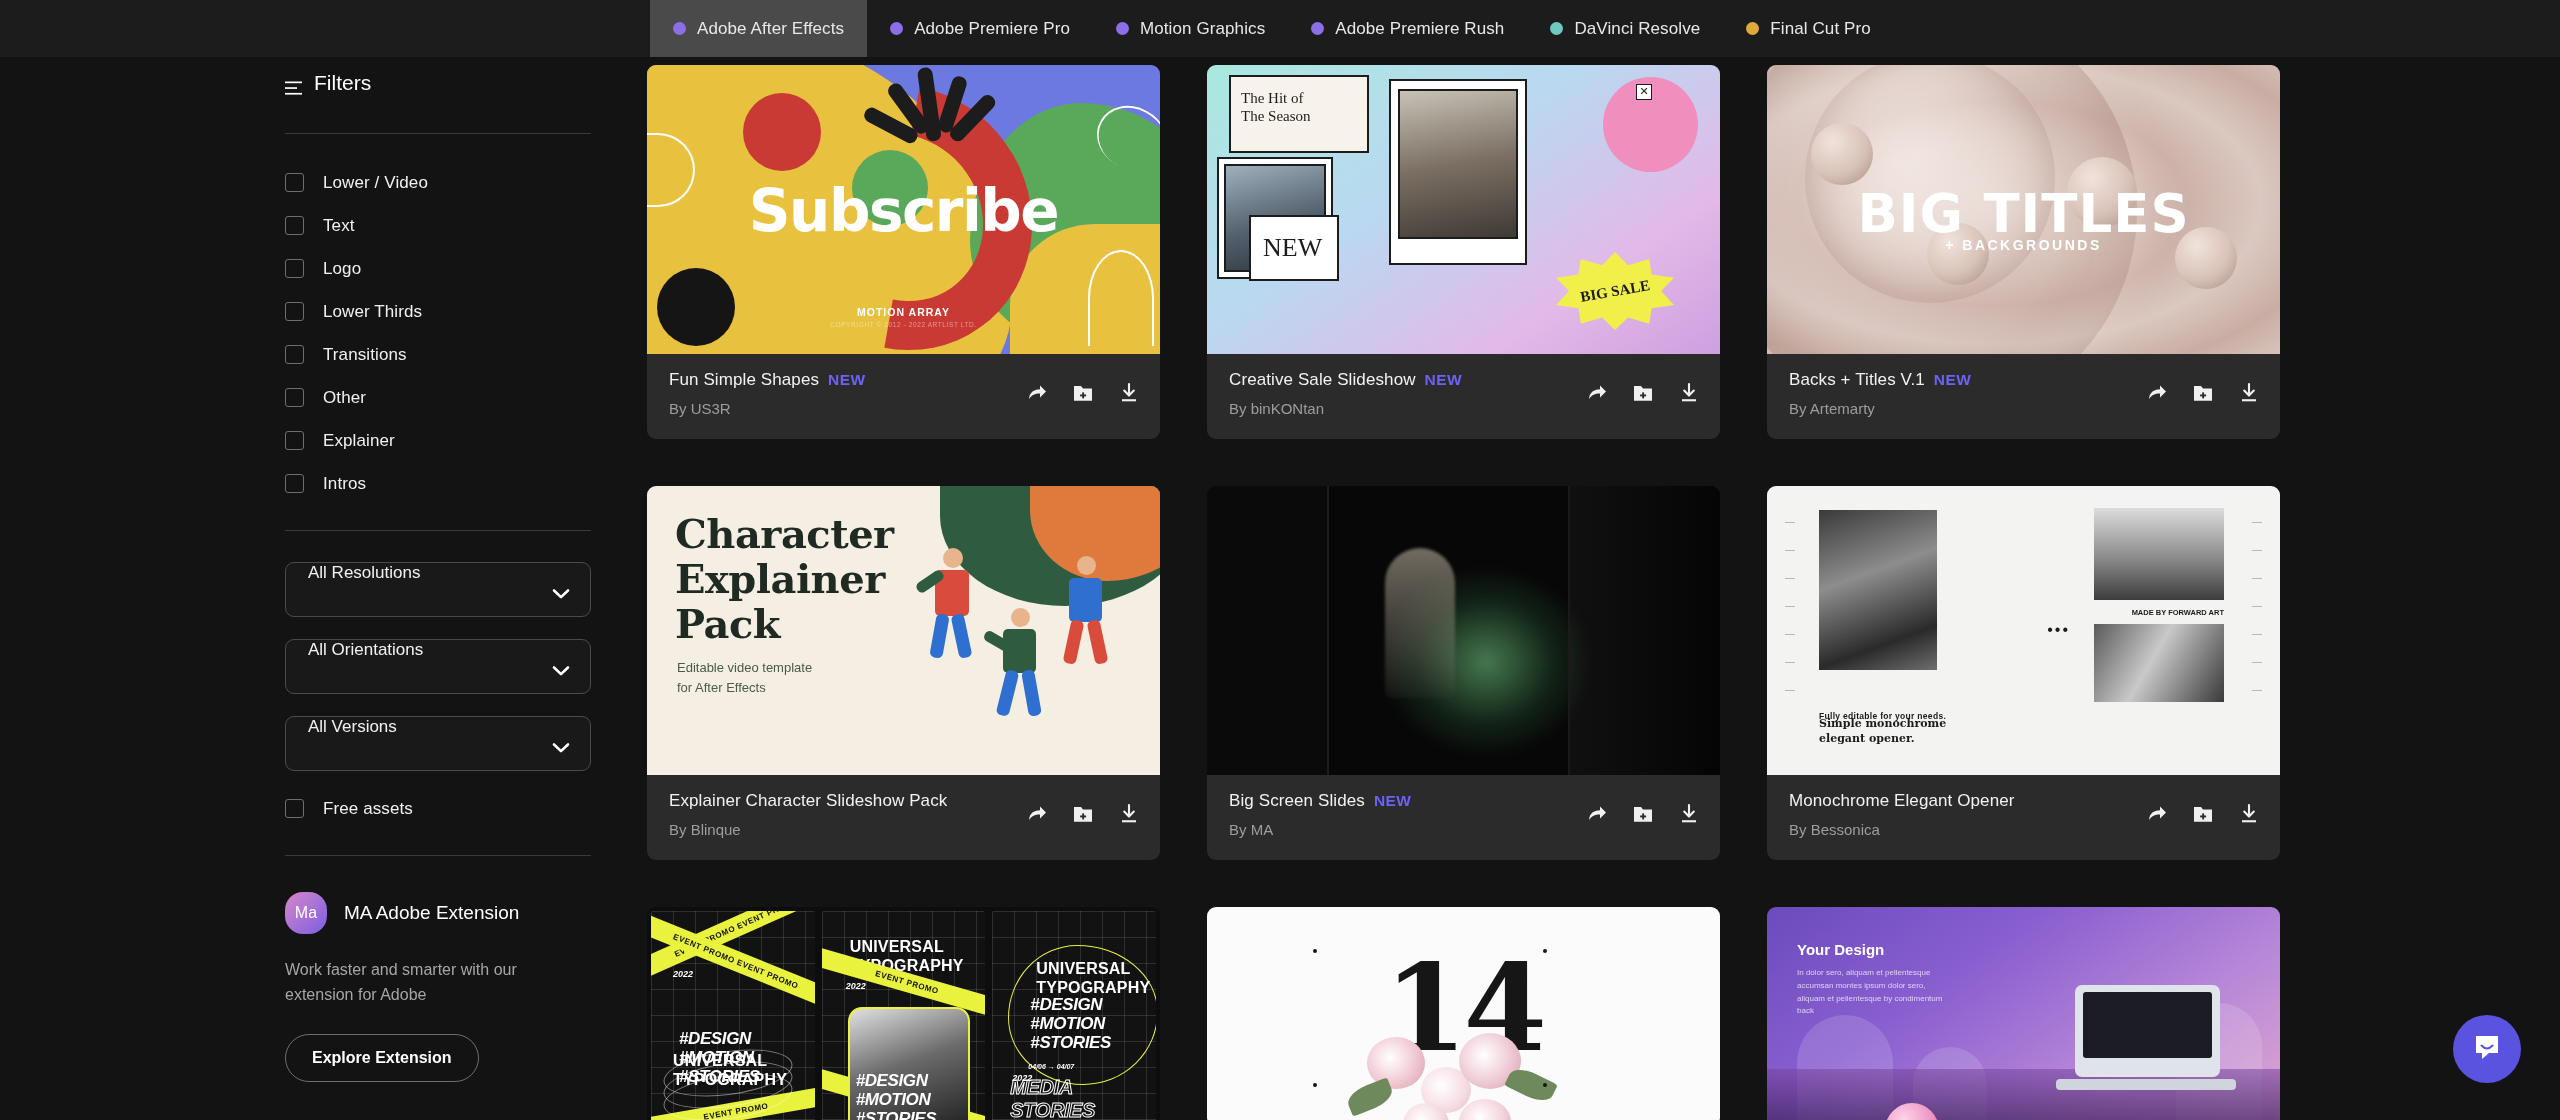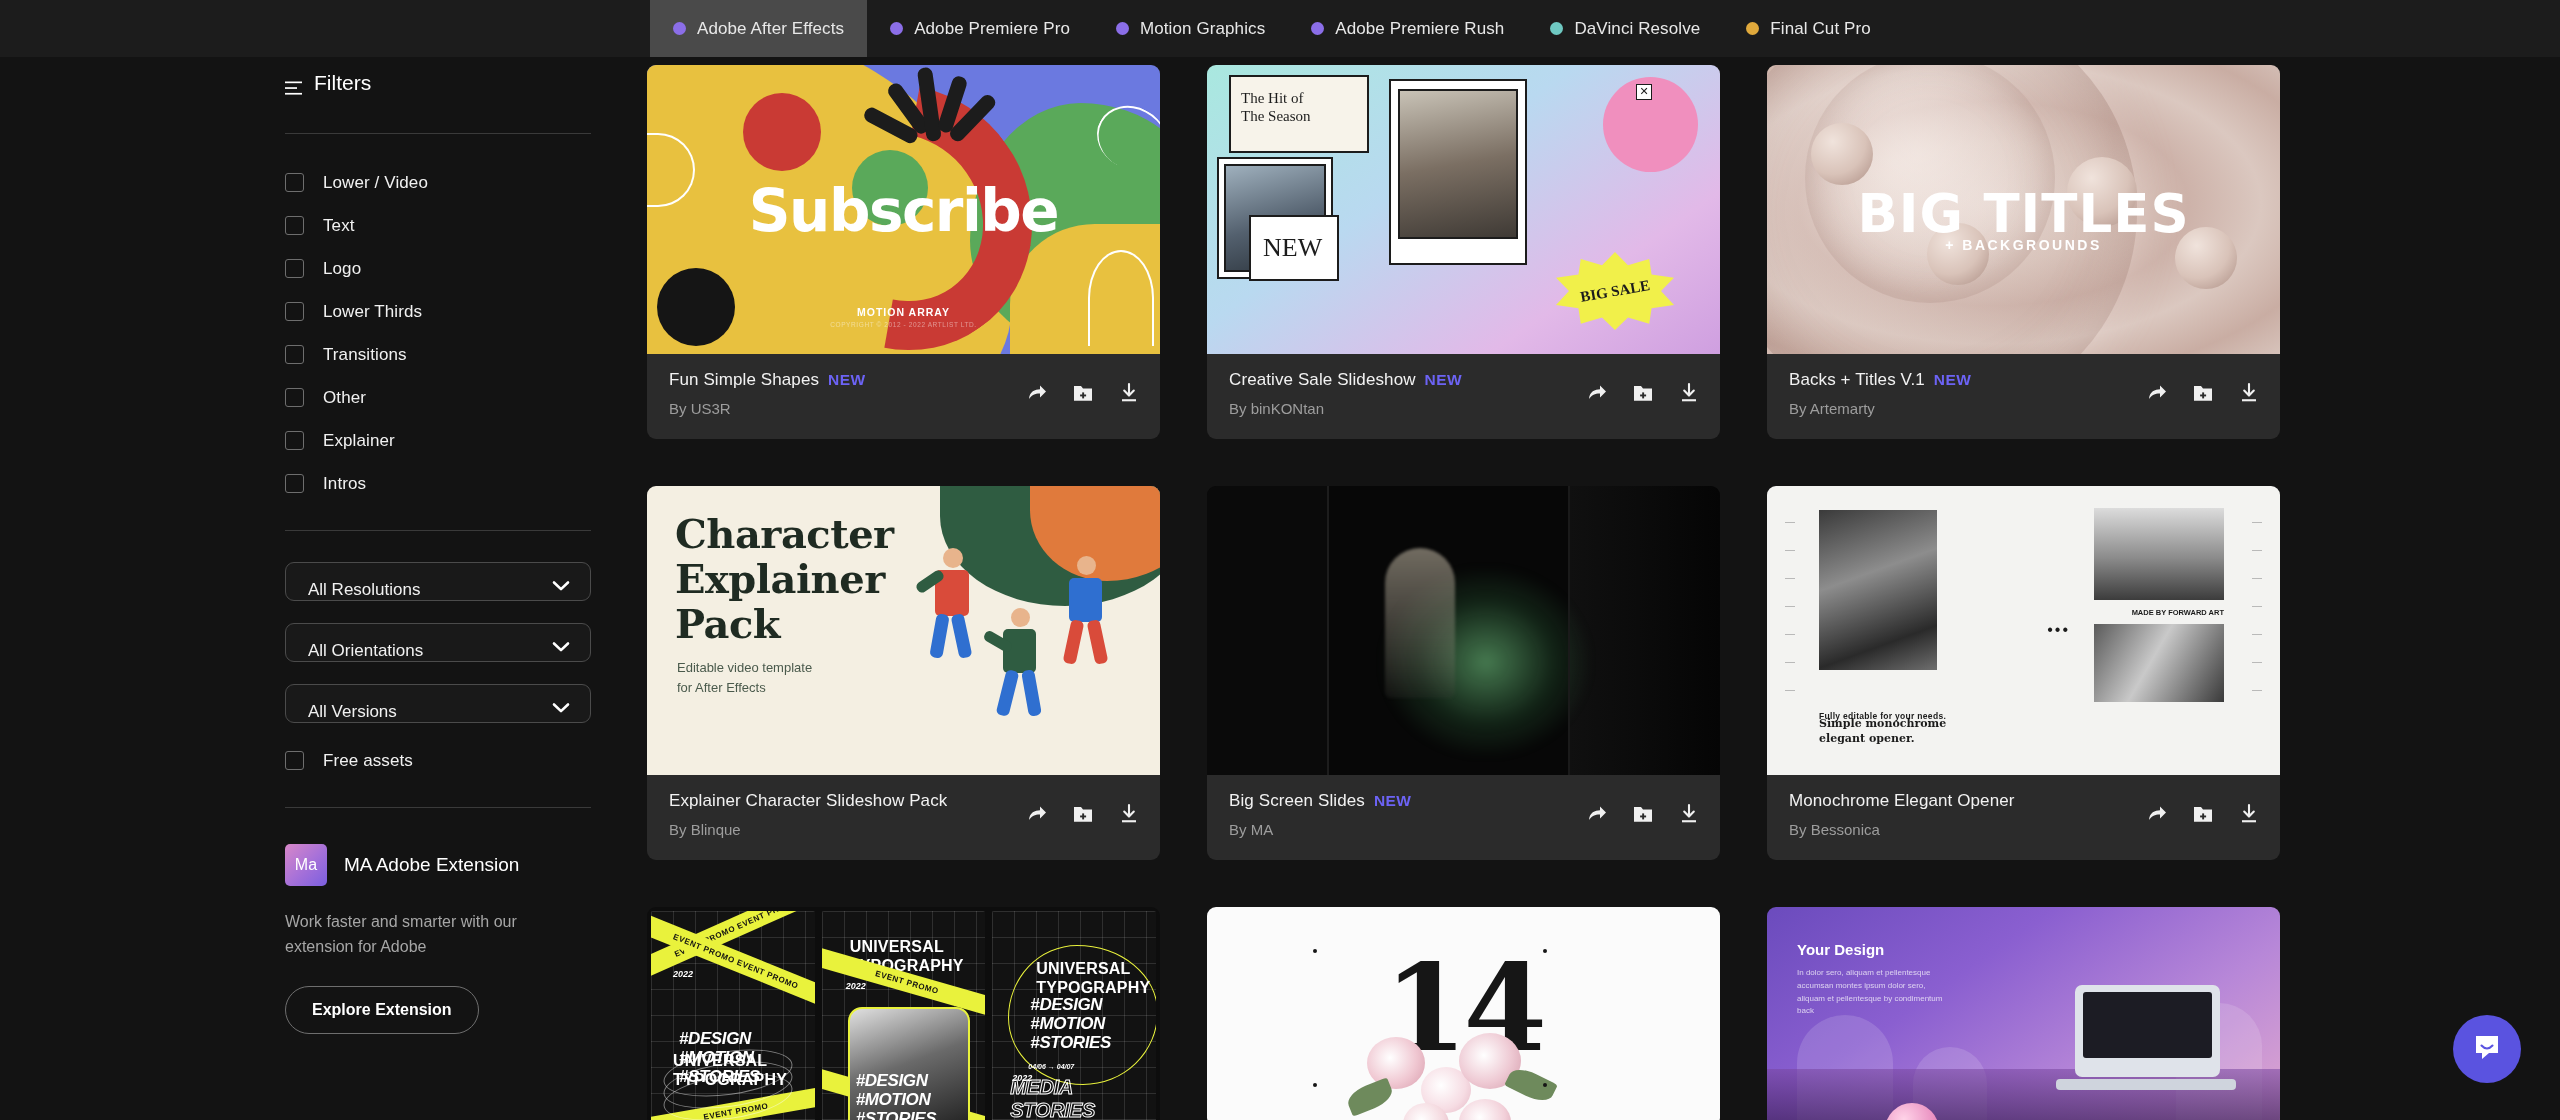--- a/index.html
+++ b/index.html
@@ -54,39 +54,39 @@
   }
   .cbox {
     width: 19px; height: 19px; flex: 0 0 19px;
     border: 1.6px solid #6e6e6e; border-radius: 3px; background: transparent;
   }
   .check-label { color: #f1f1f1; font-size: 17px; letter-spacing: .1px; }
 
   .sel-wrap { margin-top: 31px; }
   .select {
     position: relative;
-    width: 306px; height: 39px;
+    width: 306px; height: 55px;
     border: 1px solid #4b4b4b; border-radius: 9px;
     background: #191919;
-    display: flex; align-items: flex-end;
+    display: flex; align-items: flex-start;
     padding: 0 22px; margin-bottom: 22px;
     color: #f1f1f1; font-size: 17px; cursor: pointer;
   }
   .select .chev {
     position: absolute; right: 20px; top: 50%; transform: translateY(-50%);
     width: 18px; height: 11px;
   }
 
   .free-row { margin-top: 13px; }
   .hr2 { margin-top: 31px; }
 
   .promo { margin-top: 36px; width: 310px; }
   .promo-head { display: flex; align-items: center; gap: 17px; }
   .promo-logo {
-    width: 42px; height: 42px; border-radius: 5px;
+    width: 42px; height: 42px; border-radius: 18px;
     background: linear-gradient(135deg, #d887c8 0%, #a972d8 50%, #7b5fe0 100%);
     display: flex; align-items: center; justify-content: center;
     color: #fff; font-size: 16px; letter-spacing: .2px;
   }
   .promo-title { color: #fff; font-size: 19px; }
   .promo-desc { margin-top: 24px; color: #a6a6a6; font-size: 16px; line-height: 1.55; width: 275px; }
   .promo-btn {
     margin-top: 26px; display: inline-flex; align-items: center; justify-content: center;
     height: 48px; padding: 0 26px; border-radius: 26px;
     border: 1.4px solid #6e6e6e; color: #fff; font-size: 16px; font-weight: bold;

